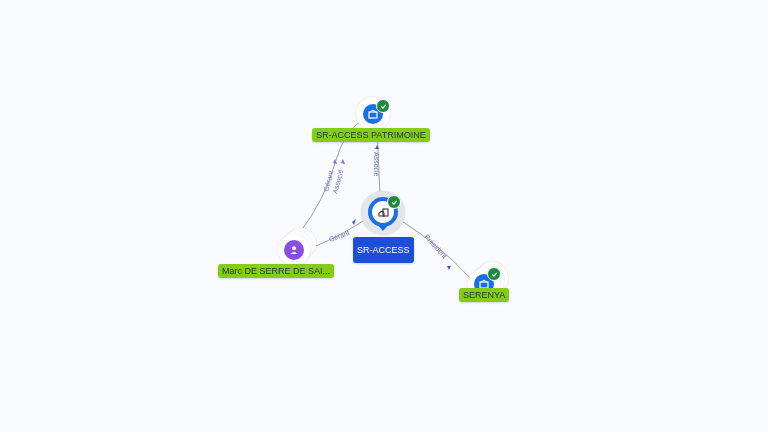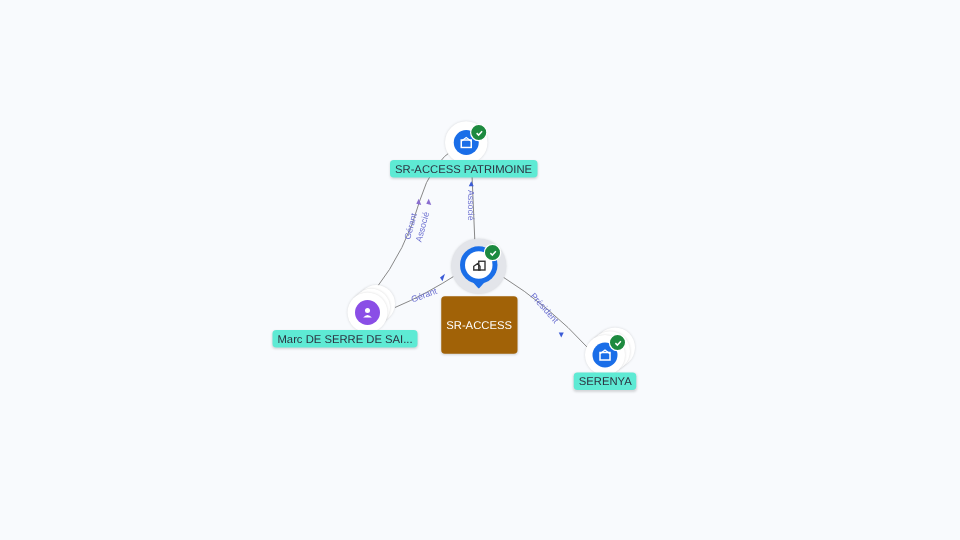--- a/index.html
+++ b/index.html
@@ -3,22 +3,22 @@
 <meta charset="utf-8">
 <style>
   html, body { margin:0; padding:0; }
   body { width:768px; height:432px; background:#f8fafd; position:relative; overflow:hidden; font-family:"Liberation Sans", sans-serif; }
   svg.edges { position:absolute; left:0; top:0; width:768px; height:432px; }
   .edge-label { font-size:7px; fill:#6b6fd0; font-family:"Liberation Sans", sans-serif; }
   .node { position:absolute; }
   .halo { position:absolute; border-radius:50%; background:#fff; box-shadow:0 0 2px rgba(0,0,0,0.15); }
   .circle { position:absolute; border-radius:50%; display:flex; align-items:center; justify-content:center; }
   .check { position:absolute; width:12px; height:12px; border-radius:50%; background:#1d8a3f; border:1.5px solid #fff; display:flex; align-items:center; justify-content:center; }
-  .label { position:absolute; background:#5eead4; color:#2c3240; font-size:9px; padding:2px 4px; border-radius:3px; box-shadow:0 1px 2px rgba(0,0,0,0.15); white-space:nowrap; }
-  .label.center { background:#a16207; color:#fff; font-size:9px; padding:18px 4px; }
+  .label { position:absolute; background:#84cc16; color:#2c3240; font-size:9px; padding:2px 4px; border-radius:3px; box-shadow:0 1px 2px rgba(0,0,0,0.15); white-space:nowrap; }
+  .label.center { background:#1d4ed8; color:#fff; font-size:9px; padding:8px 4px; }
 </style>
 </head>
 <body>
 
 <svg class="edges">
 
   <path d="M380,196 L377,126" stroke="#888" stroke-width="0.8" fill="none"></path>
   <polygon points="377,145 375,149 379,149" fill="#3b5bd6"></polygon>
   <text class="edge-label" transform="translate(374,152) rotate(90)">Associé</text>
 
@@ -94,13 +94,13 @@
         <rect x="1" y="3" width="8" height="6" fill="none" stroke="#fff" stroke-width="1.2"></rect>
         <path d="M1,4 L5,1 L9,4" stroke="#fff" fill="none" stroke-width="1"></path>
       </svg>
   </div>
   <div class="check" style="left:21px;top:5px;">
     <svg width="7" height="7" viewBox="0 0 8 8">
         <path d="M1.5,4 L3.3,5.8 L6.5,2.2" stroke="#fff" stroke-width="1.3" fill="none"></path>
       </svg>
   </div>
 </div>
-<div class="label" style="left:459px;top:298px;">SERENYA</div>
+<div class="label" style="left:459px;top:288px;">SERENYA</div>
 
 </body></html>

